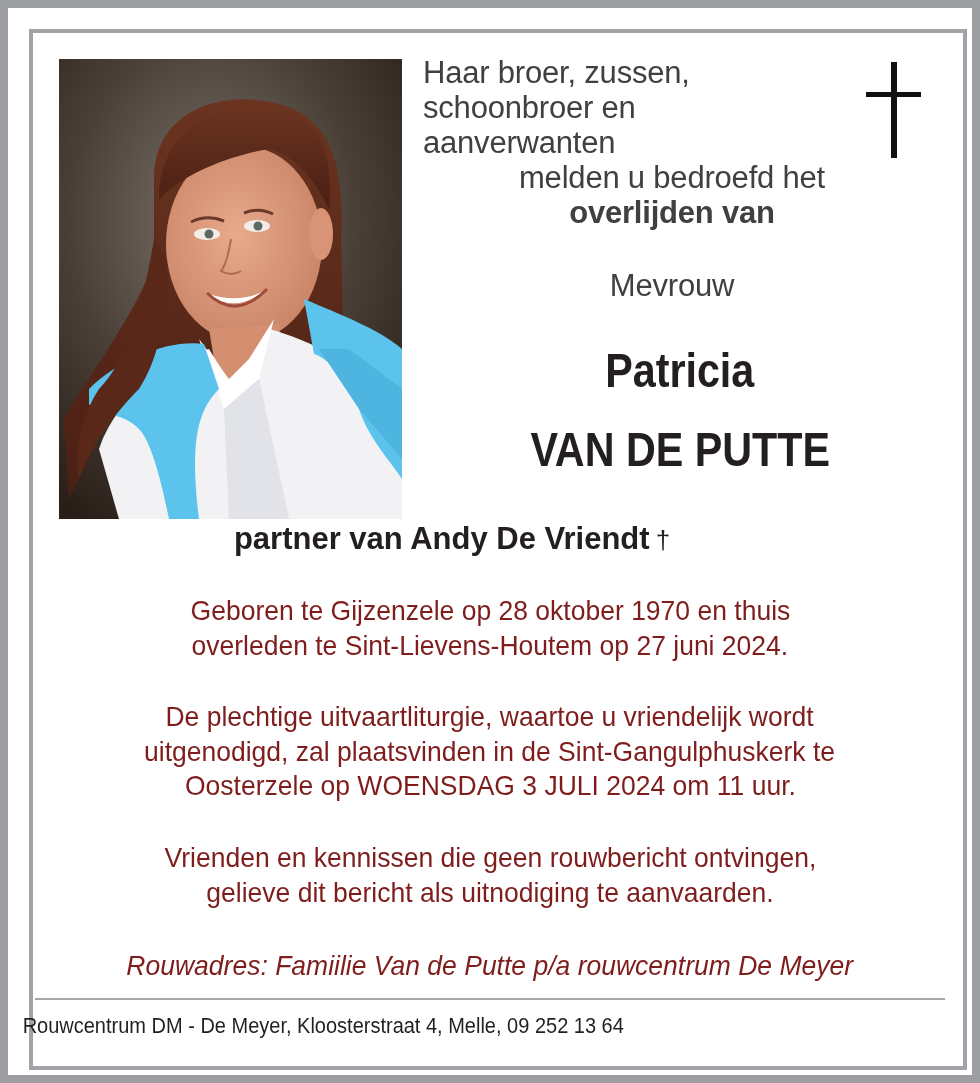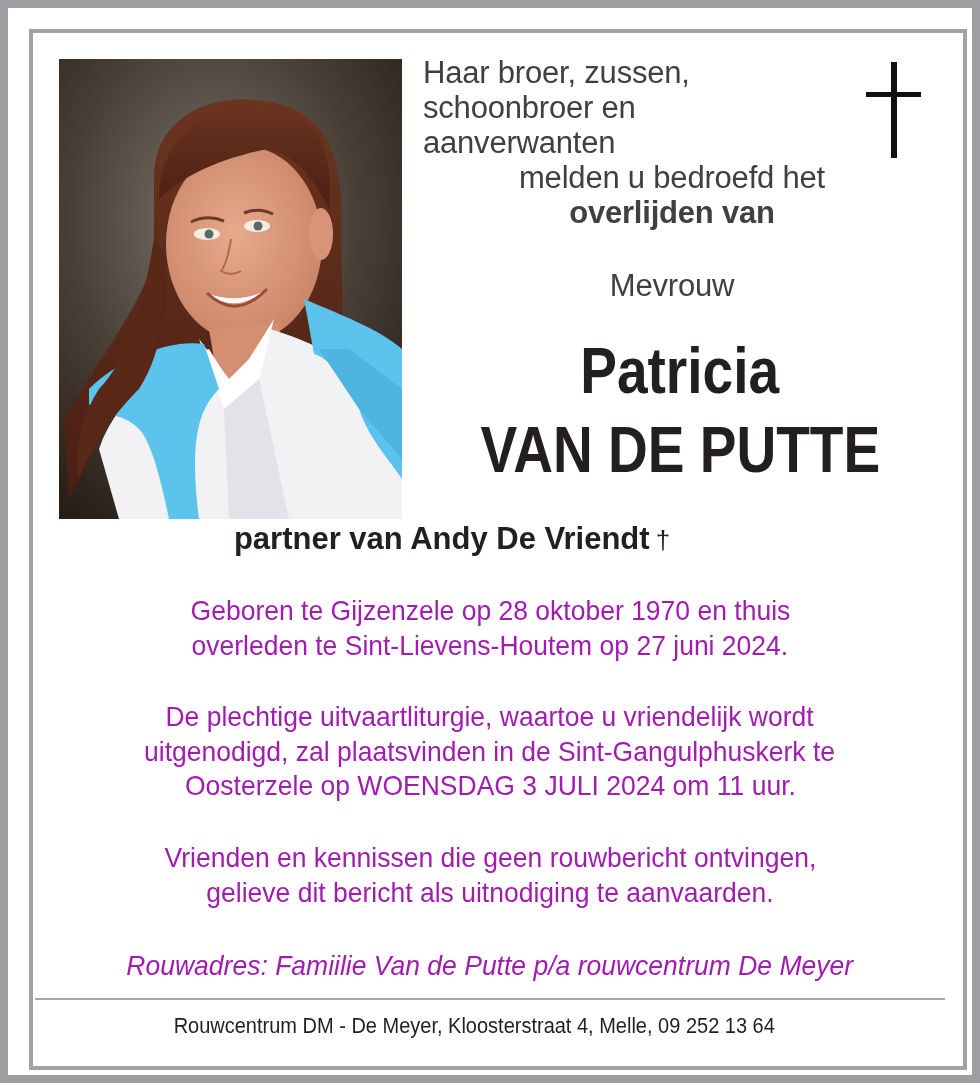--- a/index.html
+++ b/index.html
@@ -12,32 +12,32 @@
   .photo { position: absolute; left: 59px; top: 59px; width: 343px; height: 460px; overflow: hidden; }
   .photo svg { display: block; width: 343px; height: 460px; }
   .cross { position: absolute; left: 866px; top: 62px; width: 55px; height: 96px; }
   .cross .v { position: absolute; left: 25px; top: 0; width: 6px; height: 96px; background: #111; }
   .cross .h { position: absolute; left: 0; top: 30px; width: 55px; height: 5px; background: #111; }
   .line { position: absolute; white-space: nowrap; font-size: 31px; line-height: 35px; color: #404040;
           font-weight: 300; letter-spacing: -0.2px; }
   .c { text-align: center; }
   .name { position: absolute; left: 430px; width: 500px; text-align: center; white-space: nowrap;
           font-family: "Liberation Sans Narrow", "Liberation Sans", sans-serif; font-weight: bold;
-          color: #231f20; font-size: 64px; line-height: 70px; }
+          color: #231f20; font-size: 48px; line-height: 70px; }
   .name span { display: inline-block; transform: scaleX(0.86); transform-origin: center; }
   .partner { position: absolute; left: 0; width: 904px; top: 519px; text-align: center;
              font-size: 31px; line-height: 40px; font-weight: bold; color: #231f20; }
   .partner .dag { font-weight: normal; font-size: 26px; margin-left: 6px; }
   .para { position: absolute; left: 0; width: 980px; text-align: center; font-size: 28.5px;
-          line-height: 34.5px; color: #a21caf; }
+          line-height: 34.5px; color: #7f1d1d; }
   .para span.sq { display: inline-block; transform: scaleX(0.93); transform-origin: center; white-space: nowrap; }
   .para.it { }
   .divider { position: absolute; left: 35px; top: 998px; width: 910px; height: 2px; background: #a7a8ab; }
-  .footer { position: absolute; left: 0; width: 872px; top: 1011px; text-align: center;
-            font-size: 21.5px; line-height: 30px; color: #231f20; padding-left: 38px; }
+  .footer { position: absolute; left: 0; width: 872px; top: 1011px; text-align: left;
+            font-size: 21.5px; line-height: 30px; color: #231f20; }
   .footer span { display: inline-block; transform: scaleX(0.93); transform-origin: center; white-space: nowrap; }
 </style>
 </head>
 <body>
 
 <div class="outer">
   <div class="inner"></div>
 </div>
 
 <div class="photo">

